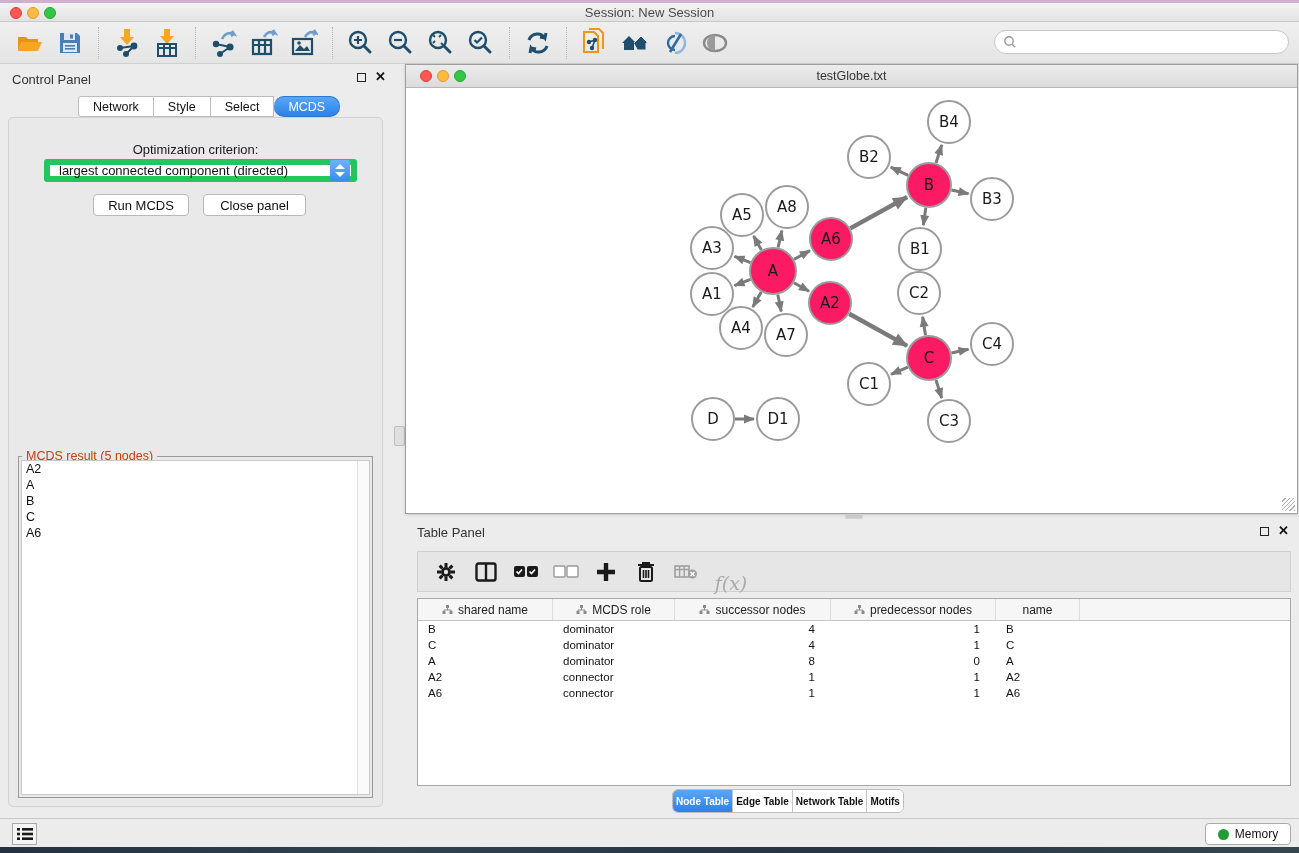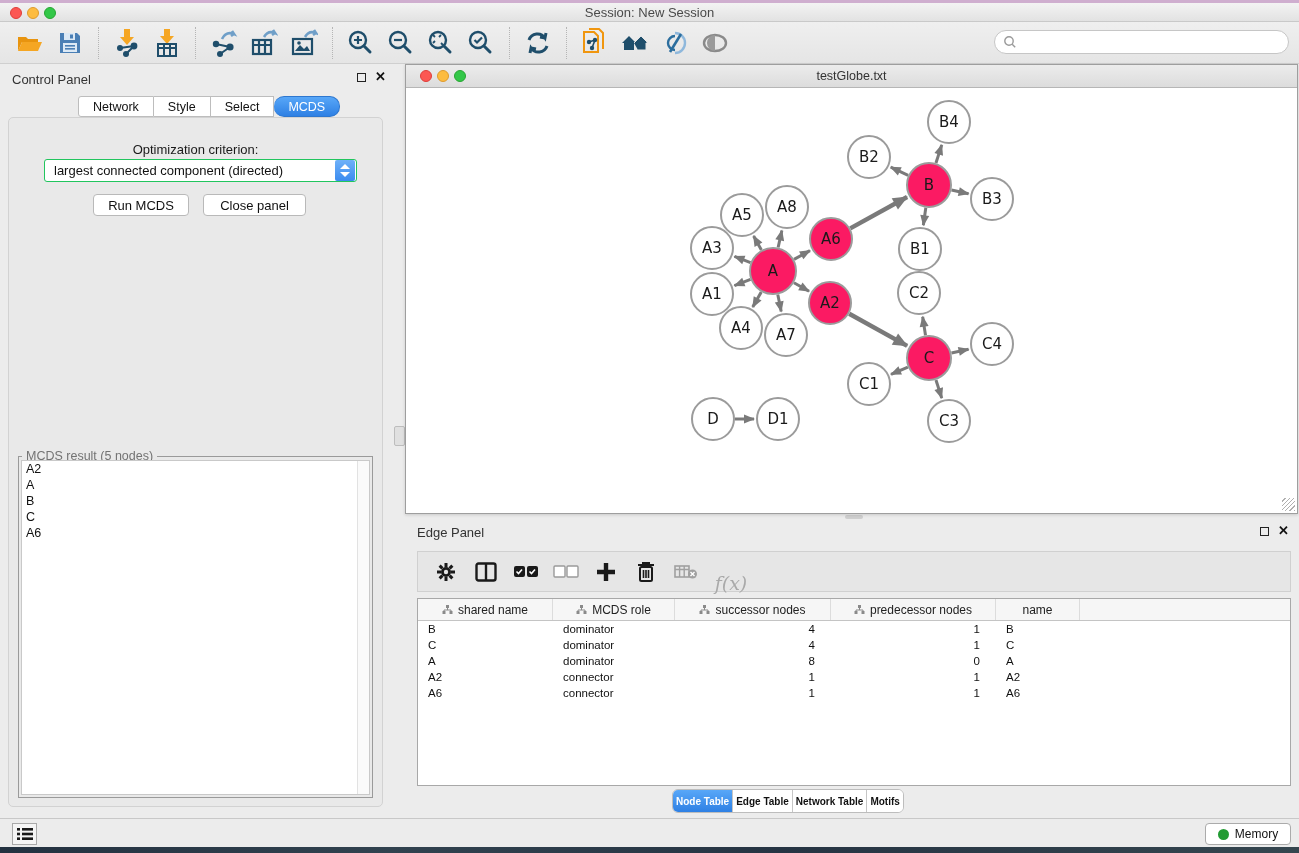--- a/index.html
+++ b/index.html
@@ -53,21 +53,21 @@
   .cp-tab:first-child { border-left:1px solid #bdbdbd; border-radius:3px 0 0 3px; }
   .cp-tab:last-child { border-radius:0 3px 3px 0; }
   .cp-tab.selected { background:linear-gradient(#58a7f8,#2e80e4); border-color:#2e77cf; color:#fff;border-radius:10px; }
   .cp-body {
     position:absolute; left:8px; top:53px; width:375px; height:690px;
     background:#e9e9e9; border:1px solid #d2d2d2; border-radius:5px;
   }
   .opt-label { position:absolute; top:24px; width:100%; text-align:center; font-size:13px; color:#1a1a1a; }
   .dropdown {
     position:absolute; left:35px; top:41px; width:313px; height:23px;
-    background:#fff; border:1px solid #22c55e; border-radius:3px;
+    background:#fff; border:6px solid #22c55e; border-radius:3px;
     display:flex; align-items:center;
   }
   .dropdown .dd-value { flex:1; font-size:13px; padding-left:9px; color:#111; white-space:nowrap; }
   .dd-stepper {
     width:20px; height:21px; border-radius:2px 2px 2px 2px; margin-right:1px;
     background:linear-gradient(#6fb1f9,#3a8bef); position:relative;
   }
   .dd-stepper .up, .dd-stepper .down { position:absolute; left:5px; width:0; height:0; border-left:5px solid transparent; border-right:5px solid transparent; }
   .dd-stepper .up   { top:4px;  border-bottom:5px solid #fff; }
   .dd-stepper .down { bottom:4px; border-top:5px solid #fff; }
@@ -76,21 +76,21 @@
     border-radius:4px; font-size:13px; color:#111;
     display:flex; align-items:center; justify-content:center;
     font-family:"Liberation Sans",sans-serif;
   }
   .groupbox {
     position:absolute; left:9px; top:338px; width:355px; height:342px;
     border:1px solid #9a9a9a;
   }
   .groupbox .legend {
     position:absolute; left:3px; top:-8px; background:#e9e9e9; padding:0 4px;
-    font-size:12.5px; color:#737373;
+    font-size:12.5px; color:#c2410c;
   }
   .listbox {
     position:absolute; left:2px; top:3px; right:2px; bottom:2px; background:#fff;
     border:1px solid #c9c9c9; font-size:12.5px; overflow:hidden;
   }
   .listbox .item { padding:1px 0 1px 4px; height:16px; line-height:14px; color:#111; }
   .list-scroll { position:absolute; right:0; top:0; bottom:0; width:12px; background:#fafafa; border-left:1px solid #e2e2e2; }
   
   .net-window {
     position:absolute; left:405px; top:64px; width:893px; height:450px;
@@ -410,21 +410,21 @@
         <text x="306" y="335" text-anchor="middle" font-size="15" font-family="&quot;DejaVu Sans&quot;, sans-serif" fill="#1a1a1a">D</text>
         <circle cx="371" cy="330" r="21" fill="#ffffff" stroke="#9b9b9b" stroke-width="2"></circle>
         <text x="371" y="335" text-anchor="middle" font-size="15" font-family="&quot;DejaVu Sans&quot;, sans-serif" fill="#1a1a1a">D1</text>
         <circle cx="542" cy="332" r="21" fill="#ffffff" stroke="#9b9b9b" stroke-width="2"></circle>
         <text x="542" y="337" text-anchor="middle" font-size="15" font-family="&quot;DejaVu Sans&quot;, sans-serif" fill="#1a1a1a">C3</text>
       </svg>
     <div class="resize-grip"></div>
   </div>
 
   <div class="table-panel">
-    <div class="tp-header panel-title">Edge Panel</div>
+    <div class="tp-header panel-title">Table Panel</div>
     <div class="win-ctrls" style="left:855px; top:6px;">
       <span class="sq-icon"></span>
       <span class="x-icon">✕</span>
     </div>
     <div class="tp-toolbar">
       <div class="tp-btn">
         <svg width="22" height="22" viewBox="0 0 22 22">
             <g fill="#1a1a1a">
               <circle cx="11" cy="11" r="5"></circle>
               <g stroke="#1a1a1a" stroke-width="3">

